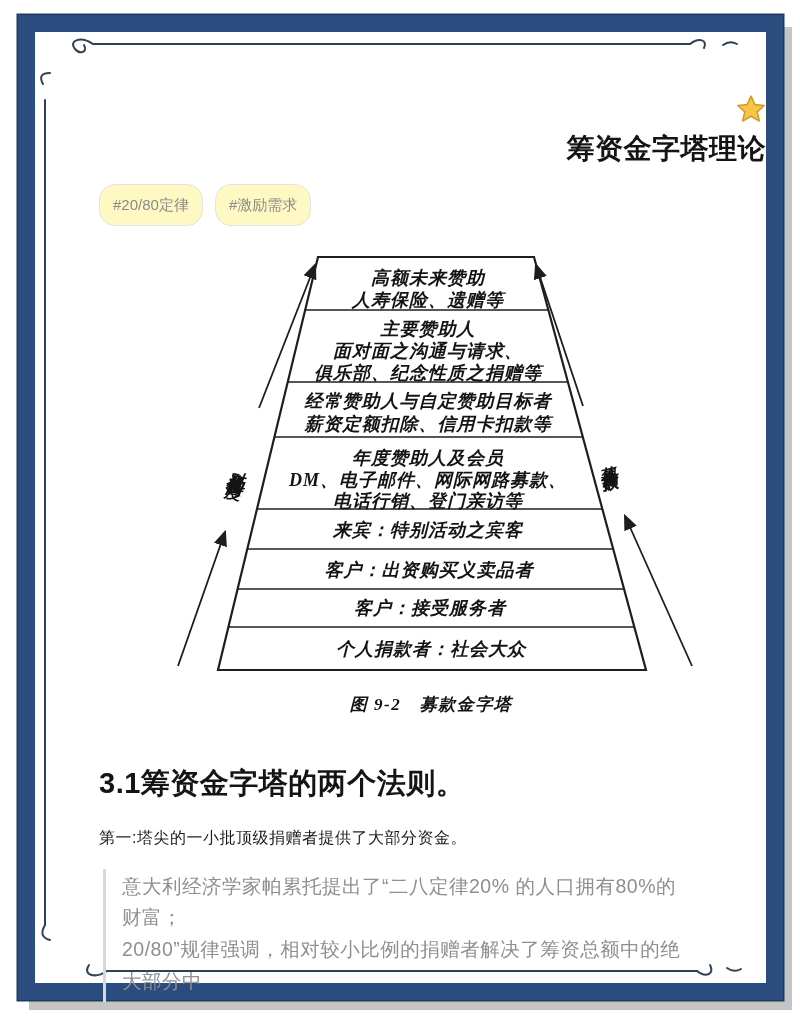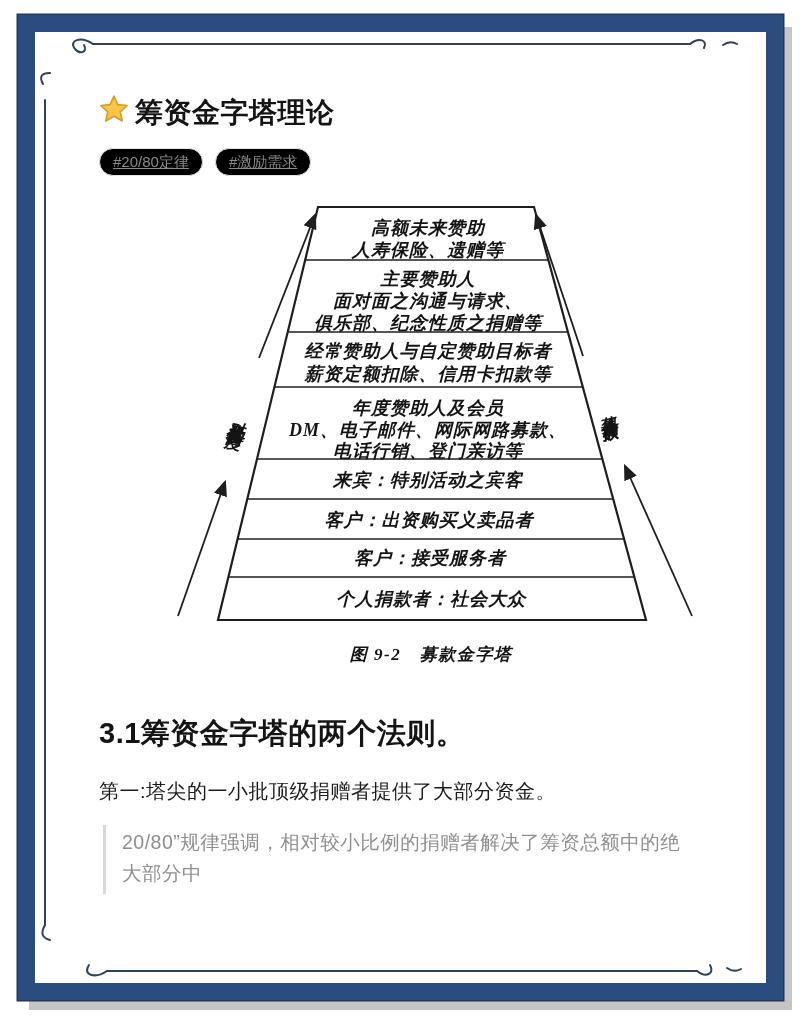--- a/index.html
+++ b/index.html
@@ -4,37 +4,37 @@
 <style>
   html,body{margin:0;padding:0;background:#ffffff;}
   .page{position:relative;width:800px;height:1023px;background:#ffffff;overflow:hidden;
         font-family:"Liberation Sans",sans-serif;color:#1e1e1e;}
   .frame{position:absolute;left:18px;top:15px;width:731px;height:951px;
          border:17px solid #2b4c7e;background:#ffffff;
          box-shadow:0 0 0 1.5px #203a5e, 10px 11px 0 -1px #c5c5c5;}
   .ornament{position:absolute;left:0;top:0;width:731px;height:951px;pointer-events:none;}
   .inner{position:absolute;left:0;top:0;width:731px;height:951px;box-sizing:border-box;
          padding:62px 0 0 64px;}
-  .title-row{display:flex;align-items:flex-start;gap:6px;}
+  .title-row{display:flex;align-items:flex-end;gap:6px;flex-direction:column;}
   .title-row h1{margin:0;font-size:28px;font-weight:bold;color:#141414;letter-spacing:0.5px;}
   .star{width:30px;height:30px;flex:0 0 auto;}
   .tags{margin-top:16px;display:flex;gap:12px;}
-  .tag{display:inline-block;padding:3px 13px;border:1px solid #e3e3e3;border-radius:16px;
-       background:#000000;color:#8a8a8a;font-size:15px;line-height:1.3;text-decoration:underline;}
+  .tag{display:inline-block;padding:10px 13px;border:1px solid #e3e3e3;border-radius:16px;
+       background:#fef9c3;color:#8a8a8a;font-size:15px;line-height:1.3;}
   .diagram{width:540px;height:480px;margin:26px auto 0 auto;font-style:italic;}
   .diagram svg{display:block;}
   .pyr-text{font-family:"Liberation Serif",serif;font-weight:bold;fill:#141414;
             font-size:18px;letter-spacing:1px;}
   .pyr-caption{font-family:"Liberation Serif",serif;font-weight:bold;fill:#141414;
             font-size:17px;letter-spacing:1.5px;}
   .axis-label{font-family:"Liberation Serif",serif;font-weight:bold;fill:#141414;
             font-size:16.5px;letter-spacing:2px;writing-mode:vertical-rl;text-orientation:upright;}
   .section{margin-top:32px;padding-right:58px;}
   .section h2{margin:0;font-size:29px;font-weight:bold;color:#141414;letter-spacing:0.5px;}
-  .rule-one{margin:24px 0 0 0;font-size:20px;color:#1b1b1b;letter-spacing:0.5px;}
+  .rule-one{margin:24px 0 0 0;font-size:16px;color:#1b1b1b;letter-spacing:0.5px;}
   .quote{margin:20px 0 0 4px;border-left:3px solid #d8d8d8;padding:2px 0 4px 16px;}
   .quote p{margin:0;width:560px;font-size:19.5px;line-height:1.63;color:#8f8f8f;letter-spacing:0.5px;}
 </style>
 </head>
 <body>
 
 <div class="page">
   <div class="frame">
 
     <svg class="ornament" viewBox="0 0 731 951">
@@ -119,19 +119,20 @@
             <line x1="420" y1="154" x2="373" y2="13" marker-end="url(#ah)"></line>
           </g>
           <text class="axis-label" x="441" y="207" text-anchor="middle" transform="rotate(-13 441 207)">募得金额数</text>
         </svg>
       </div>
 
       <div class="section">
         <h2>3.1筹资金字塔的两个法则。</h2>
         <p class="rule-one">第一:塔尖的一小批顶级捐赠者提供了大部分资金。</p>
         <div class="quote">
+          <p>意大利经济学家帕累托提出了“二八定律20% 的人口拥有80%的财富；</p>
           <p>20/80”规律强调，相对较小比例的捐赠者解决了筹资总额中的绝大部分中</p>
         </div>
       </div>
 
     </div>
   </div>
 </div>
 
 </body></html>

